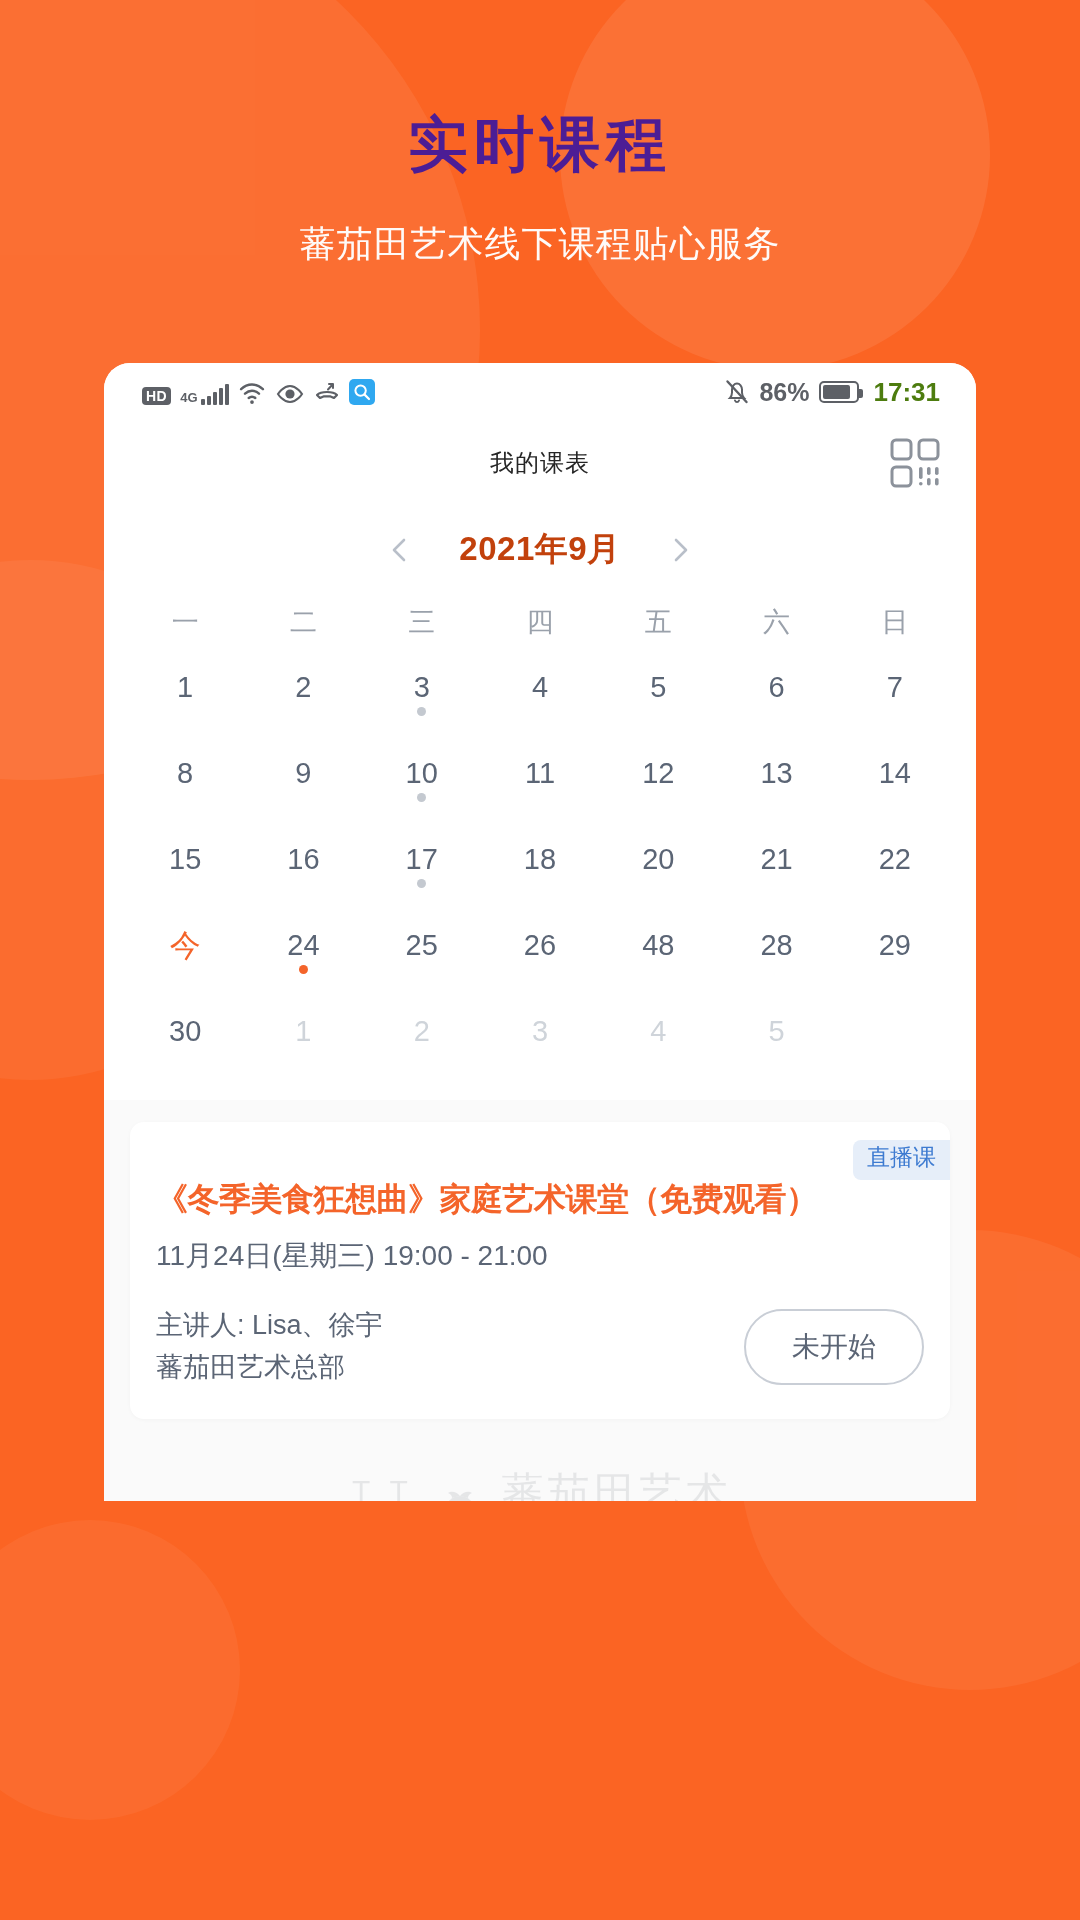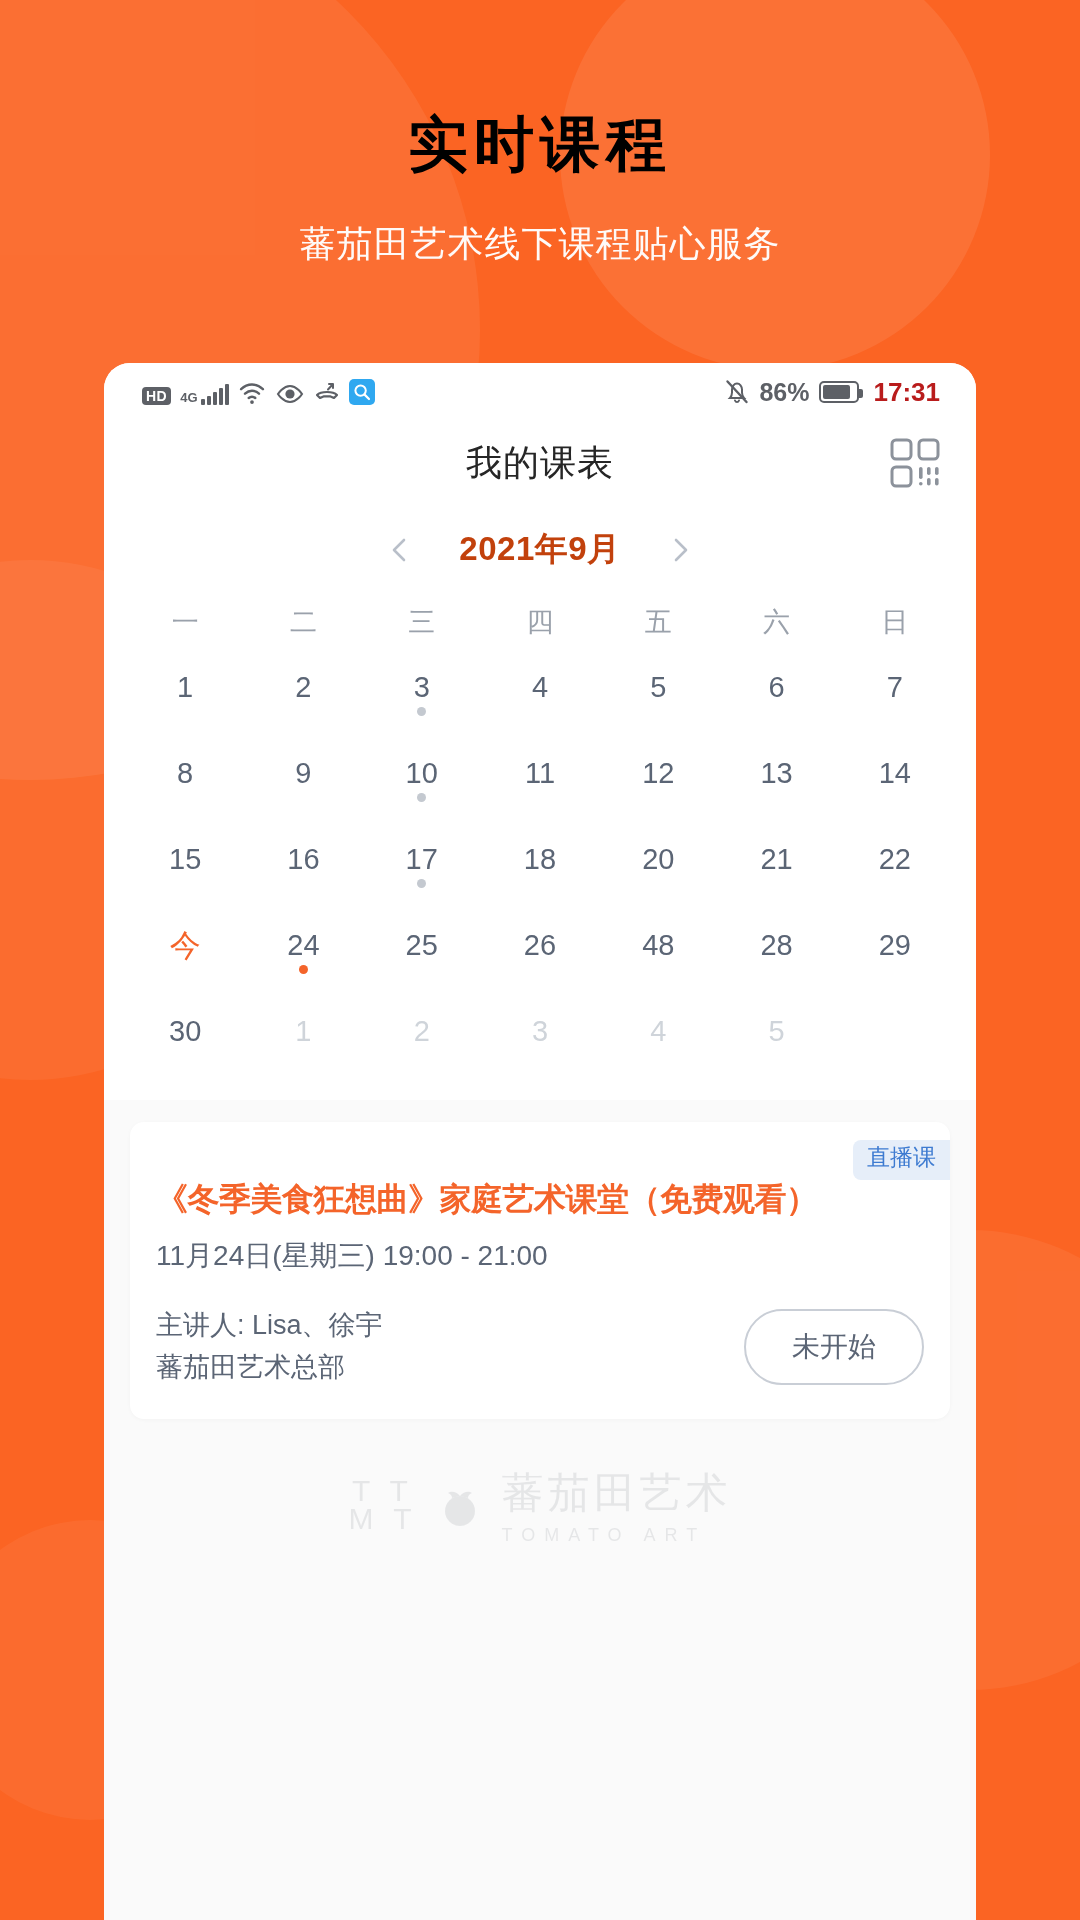--- a/index.html
+++ b/index.html
@@ -16,32 +16,32 @@
   .circ { position:absolute; border-radius:50%; background:rgba(255,255,255,0.085); }
   .c1 { width:430px; height:430px; left:560px;  top:-60px; }
   .c2 { width:900px; height:900px; left:-420px; top:-120px; background:rgba(255,255,255,0.07); }
   .c3 { width:520px; height:520px; left:-230px; top:560px; background:rgba(255,255,255,0.055); }
   .c4 { width:460px; height:460px; left:740px;  top:1230px; background:rgba(255,255,255,0.06); }
   .c5 { width:300px; height:300px; left:-60px;  top:1520px; background:rgba(255,255,255,0.05); }
 
   
   .hero { position:relative; z-index:2; text-align:center; padding-top:112px; }
   .hero-title {
-    color:#000000; font-size:60px; font-weight:bold; letter-spacing:6px;
+    color:#4c1d95; font-size:60px; font-weight:bold; letter-spacing:6px;
     line-height:1.1;
   }
   .hero-sub {
     color:#fff; font-size:36px; margin-top:42px; letter-spacing:1px;
     opacity:.97;
   }
 
   
   .phone {
     position:absolute; z-index:3;
-    left:104px; top:363px; width:872px; height:1557px;
+    left:104px; top:363px; width:872px; height:1138px;
     background:#FAFAFA;
     border-radius:26px 26px 0 0;
     overflow:hidden;
   }
 
   
   .statusbar {
     height:58px; display:flex; align-items:center;
     justify-content:space-between; padding:0 36px 0 38px;
     background:#fff;
@@ -57,37 +57,37 @@
   .bars i { width:4px; background:#5d6066; border-radius:1px; display:block; }
   .bars i:nth-child(1){height:6px}.bars i:nth-child(2){height:9px}
   .bars i:nth-child(3){height:13px}.bars i:nth-child(4){height:17px}
   .bars i:nth-child(5){height:21px}
   .sb-icon { color:#5d6066; display:flex; align-items:center; }
   .ic-search {
     background:#2FA8F0; border-radius:5px; width:26px; height:26px;
     display:flex; align-items:center; justify-content:center;
   }
   .sb-batt-txt { font-size:25px; color:#5d6066; letter-spacing:0; }
-  .sb-time { font-size:26px; color:#b91c1c; margin-left:6px; }
+  .sb-time { font-size:26px; color:#4d7c0f; margin-left:6px; }
   .batt {
     width:40px; height:22px; border:2.5px solid #5d6066; border-radius:5px;
     position:relative; display:flex; align-items:center; padding:2px;
   }
   .batt::after{
     content:""; position:absolute; right:-6px; top:6px;
     width:3.5px; height:9px; background:#5d6066; border-radius:0 2px 2px 0;
   }
   .batt span { display:block; height:100%; width:86%; background:#5d6066; border-radius:2px; }
 
   
   .app-header {
     background:#fff; height:84px; display:flex; align-items:center;
     justify-content:center; position:relative;
   }
-  .app-title { font-size:36px; color:#262626; letter-spacing:1px; }
+  .app-title { font-size:24px; color:#262626; letter-spacing:1px; }
   .qr-btn {
     position:absolute; right:34px; top:50%; transform:translateY(-50%);
     width:54px; height:54px;
   }
 
   
   .calendar { background:#fff; padding:0 0 26px; }
   .month-row {
     display:flex; align-items:center; justify-content:center; gap:46px;
     padding:22px 0 16px;

